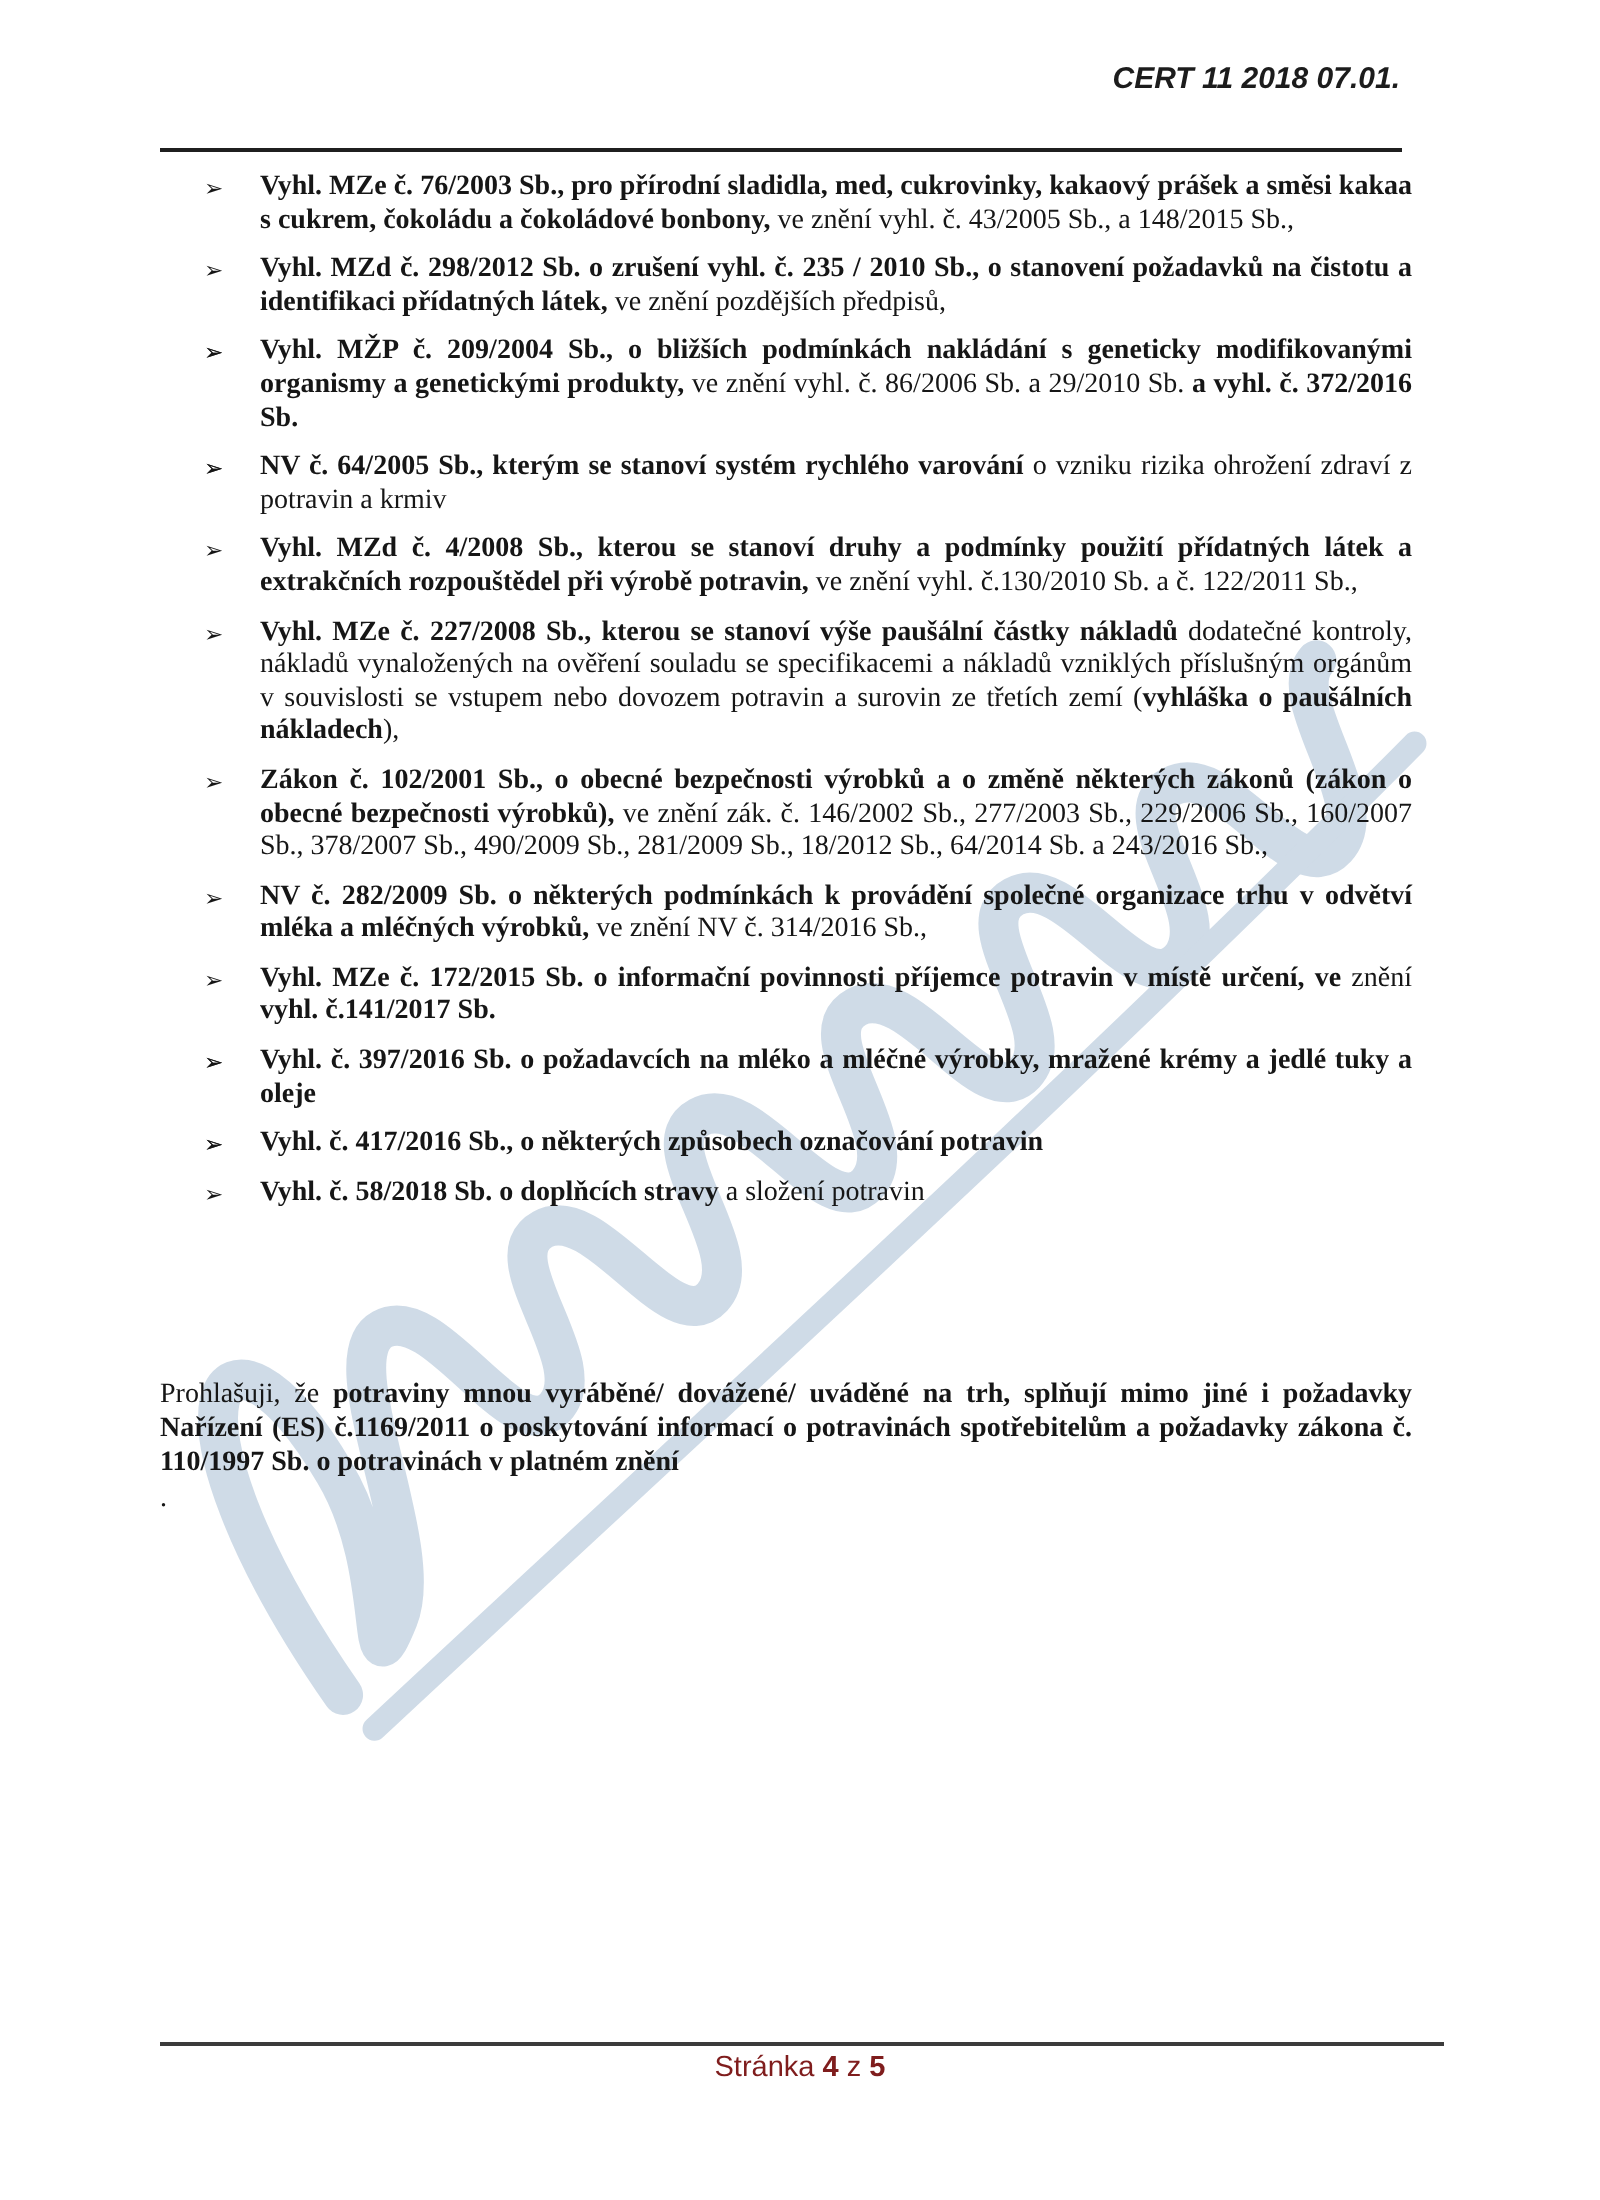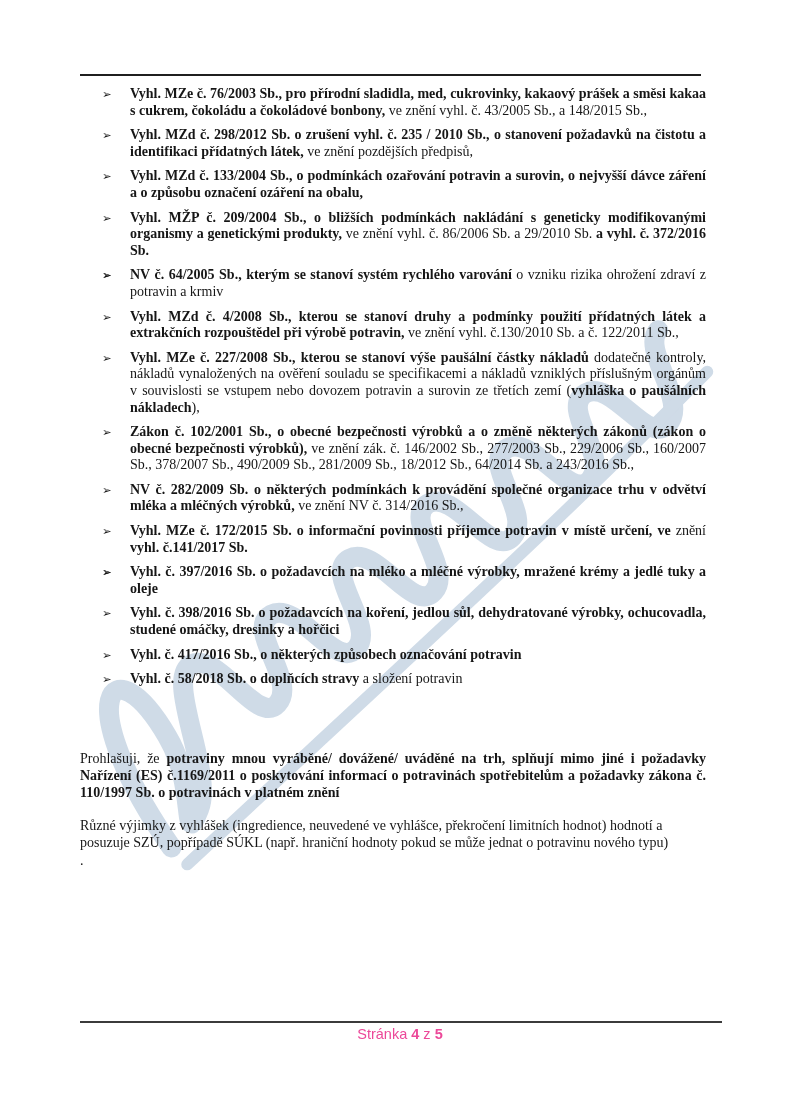--- a/index.html
+++ b/index.html
@@ -19,27 +19,27 @@
   li.reg-item {
     position:relative; padding-left:50px; margin:0 0 8px 0;
     text-align:justify; font-size:14px; line-height:16.6px;
   }
   li.reg-item .bullet {
     position:absolute; left:22px; top:0;
     font-family:"DejaVu Sans", sans-serif; font-size:11.5px; line-height:16.6px;
   }
   .b { font-weight:bold; }
   .para { margin:0; font-size:14px; line-height:17px; }
-  .para-declaration { margin-top:62px; text-align:justify; }
+  .para-declaration { margin-top:84px; text-align:justify; }
   .para-exceptions { margin-top:16px; text-align:left; }
   .para-dot { margin-top:1px; }
   .footer-rule { position:absolute; top:1021px; left:80px; width:642px; height:1.6px; background:#3b3b3b; z-index:1; }
   .footer {
     position:absolute; top:1026px; left:0; width:800px; z-index:1;
-    text-align:center; font-family:"Liberation Sans", sans-serif; font-size:14.5px; color:#ec4899;
+    text-align:center; font-family:"Liberation Sans", sans-serif; font-size:14.5px; color:#7f1d1d;
   }
 </style>
 </head>
 <body>
 
 <div class="page">
 
   <svg class="watermark" width="800" height="1100" viewBox="0 0 800 1100" aria-hidden="true">
     <g id="wm-group" transform="translate(395,565) rotate(-38)" fill="none" stroke="#a8bed4" stroke-width="20" stroke-linecap="round" stroke-linejoin="round" opacity="0.55">
       <path d="M-350,85 C-340,-95 -270,-115 -285,-5 C-292,52 -345,95 -305,72
@@ -47,45 +47,45 @@
                C-148,32 -158,-42 -128,-37 C-98,-32 -112,47 -82,42
                C-52,37 -62,-38 -32,-33 C-2,-28 -16,50 14,45
                C44,40 34,-33 64,-28 C94,-23 80,55 110,50
                C140,45 130,-28 160,-23 C190,-18 176,58 206,53
                C236,48 226,-23 256,-18 C286,-13 272,62 302,57
                C332,52 326,-18 352,-23"></path>
       <path d="M-348,108 C-120,88 130,70 365,40" stroke-width="12"></path>
     </g>
   </svg>
 
+  <div class="hdr">CERT 11 2018 07.01.</div>
   <div class="top-rule"></div>
 
   <div class="content">
     <ul class="reg-list">
         <li class="reg-item"><span class="bullet">➢</span><span class="b">Vyhl. MZe č. 76/2003 Sb., pro přírodní sladidla, med, cukrovinky, kakaový prášek a směsi kakaa s cukrem, čokoládu a čokoládové bonbony,</span><span> ve znění vyhl. č. 43/2005 Sb., a 148/2015 Sb.,</span></li>
         <li class="reg-item"><span class="bullet">➢</span><span class="b">Vyhl. MZd č. 298/2012 Sb. o zrušení vyhl. č. 235 / 2010 Sb., o stanovení požadavků na čistotu a identifikaci přídatných látek,</span><span> ve znění pozdějších předpisů,</span></li>
-        <li class="reg-item"><span class="bullet">➢</span><span class="b">Vyhl. MZd č. 133/2004 Sb., o podmínkách ozařování potravin a surovin, o nejvyšší dávce záření a o způsobu označení ozáření na obalu,</span></li>
+        <li class="reg-item"><span class="bullet">➢</span></li>
         <li class="reg-item"><span class="bullet">➢</span><span class="b">Vyhl. MŽP č. 209/2004 Sb., o bližších podmínkách nakládání s geneticky modifikovanými organismy a genetickými produkty,</span><span> ve znění vyhl. č. 86/2006 Sb. a 29/2010 Sb. </span><span class="b">a vyhl. č. 372/2016 Sb.</span></li>
         <li class="reg-item"><span class="bullet">➢</span></li>
         <li class="reg-item"><span class="bullet">➢</span><span class="b">NV č. 64/2005 Sb., kterým se stanoví systém rychlého varování</span><span> o vzniku rizika ohrožení zdraví z potravin a krmiv</span></li>
         <li class="reg-item"><span class="bullet">➢</span><span class="b">Vyhl. MZd č. 4/2008 Sb., kterou se stanoví druhy a podmínky použití přídatných látek a extrakčních rozpouštědel při výrobě potravin,</span><span> ve znění vyhl. č.130/2010 Sb. a č. 122/2011 Sb.,</span></li>
         <li class="reg-item"><span class="bullet">➢</span><span class="b">Vyhl. MZe č. 227/2008 Sb., kterou se stanoví výše paušální částky nákladů</span><span> dodatečné kontroly, nákladů vynaložených na ověření souladu se specifikacemi a nákladů vzniklých příslušným orgánům v souvislosti se vstupem nebo dovozem potravin a surovin ze třetích zemí (</span><span class="b">vyhláška o paušálních nákladech</span><span>),</span></li>
         <li class="reg-item"><span class="bullet">➢</span><span class="b">Zákon č. 102/2001 Sb., o obecné bezpečnosti výrobků a o změně některých zákonů (zákon o obecné bezpečnosti výrobků),</span><span> ve znění zák. č. 146/2002 Sb., 277/2003 Sb., 229/2006 Sb., 160/2007 Sb., 378/2007 Sb., 490/2009 Sb., 281/2009 Sb., 18/2012 Sb., 64/2014 Sb. a 243/2016 Sb.,</span></li>
         <li class="reg-item"><span class="bullet">➢</span><span class="b">NV č. 282/2009 Sb. o některých podmínkách k provádění společné organizace trhu v odvětví mléka a mléčných výrobků,</span><span> ve znění NV č. 314/2016 Sb.,</span></li>
         <li class="reg-item"><span class="bullet">➢</span><span class="b">Vyhl. MZe č. 172/2015 Sb. o informační povinnosti příjemce potravin v místě určení, ve</span><span> znění </span><span class="b">vyhl. č.141/2017 Sb.</span></li>
         <li class="reg-item"><span class="bullet">➢</span></li>
         <li class="reg-item"><span class="bullet">➢</span><span class="b">Vyhl. č. 397/2016 Sb. o požadavcích na mléko a mléčné výrobky, mražené krémy a jedlé tuky a oleje</span></li>
-        <li class="reg-item"><span class="bullet">➢</span><span class="b">Vyhl. č. 398/2016 Sb. o požadavcích na koření, jedlou sůl, dehydratované výrobky, ochucovadla, studené omáčky, dresinky a hořčici</span></li>
+        <li class="reg-item"><span class="bullet">➢</span></li>
         <li class="reg-item"><span class="bullet">➢</span><span class="b">Vyhl. č. 417/2016 Sb., o některých způsobech označování potravin</span></li>
         <li class="reg-item"><span class="bullet">➢</span><span class="b">Vyhl. č. 58/2018 Sb. o doplňcích stravy</span><span> a složení potravin</span></li>
       </ul>
 
     <p class="para para-declaration"><span>Prohlašuji, že </span><span class="b">potraviny mnou vyráběné/ dovážené/ uváděné na trh, splňují mimo jiné i požadavky Nařízení (ES) č.1169/2011 o poskytování informací o potravinách spotřebitelům a požadavky zákona č. 110/1997 Sb. o potravinách v platném znění</span></p>
 
-    <p class="para para-exceptions"><span>Různé výjimky z vyhlášek (ingredience, neuvedené ve vyhlášce, překročení limitních hodnot) hodnotí a posuzuje SZÚ, popřípadě SÚKL (např. hraniční hodnoty pokud se může jednat o potravinu nového typu)</span></p>
 
     <p class="para para-dot">.</p>
   </div>
 
   <div class="footer-rule"></div>
   <div class="footer"><span>Stránka </span><span class="b">4</span><span> z </span><span class="b">5</span></div>
 
 </div>
 
 </body></html>

